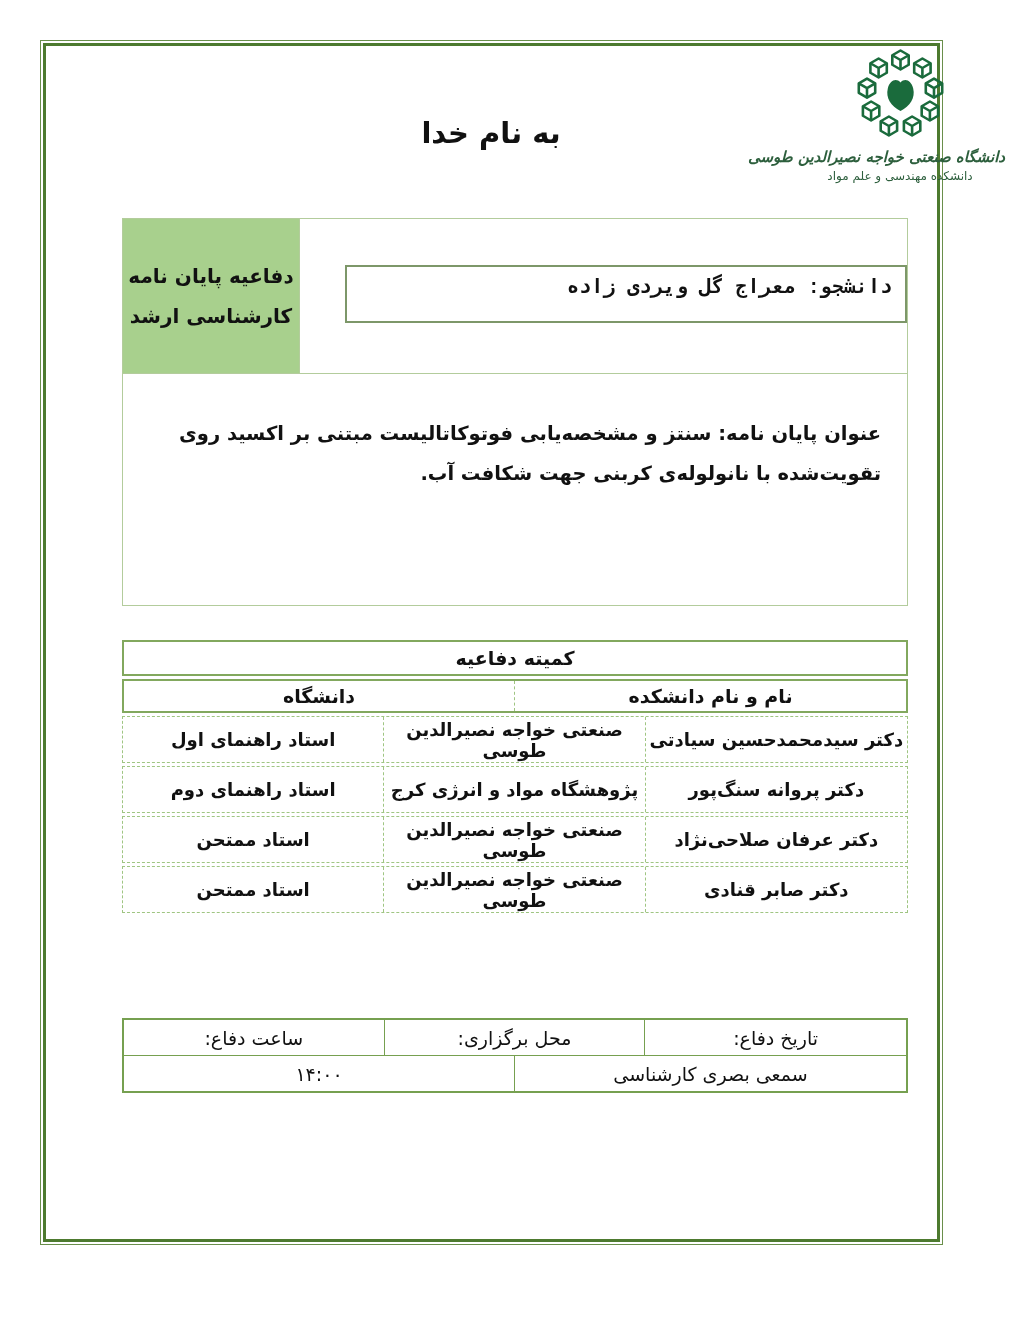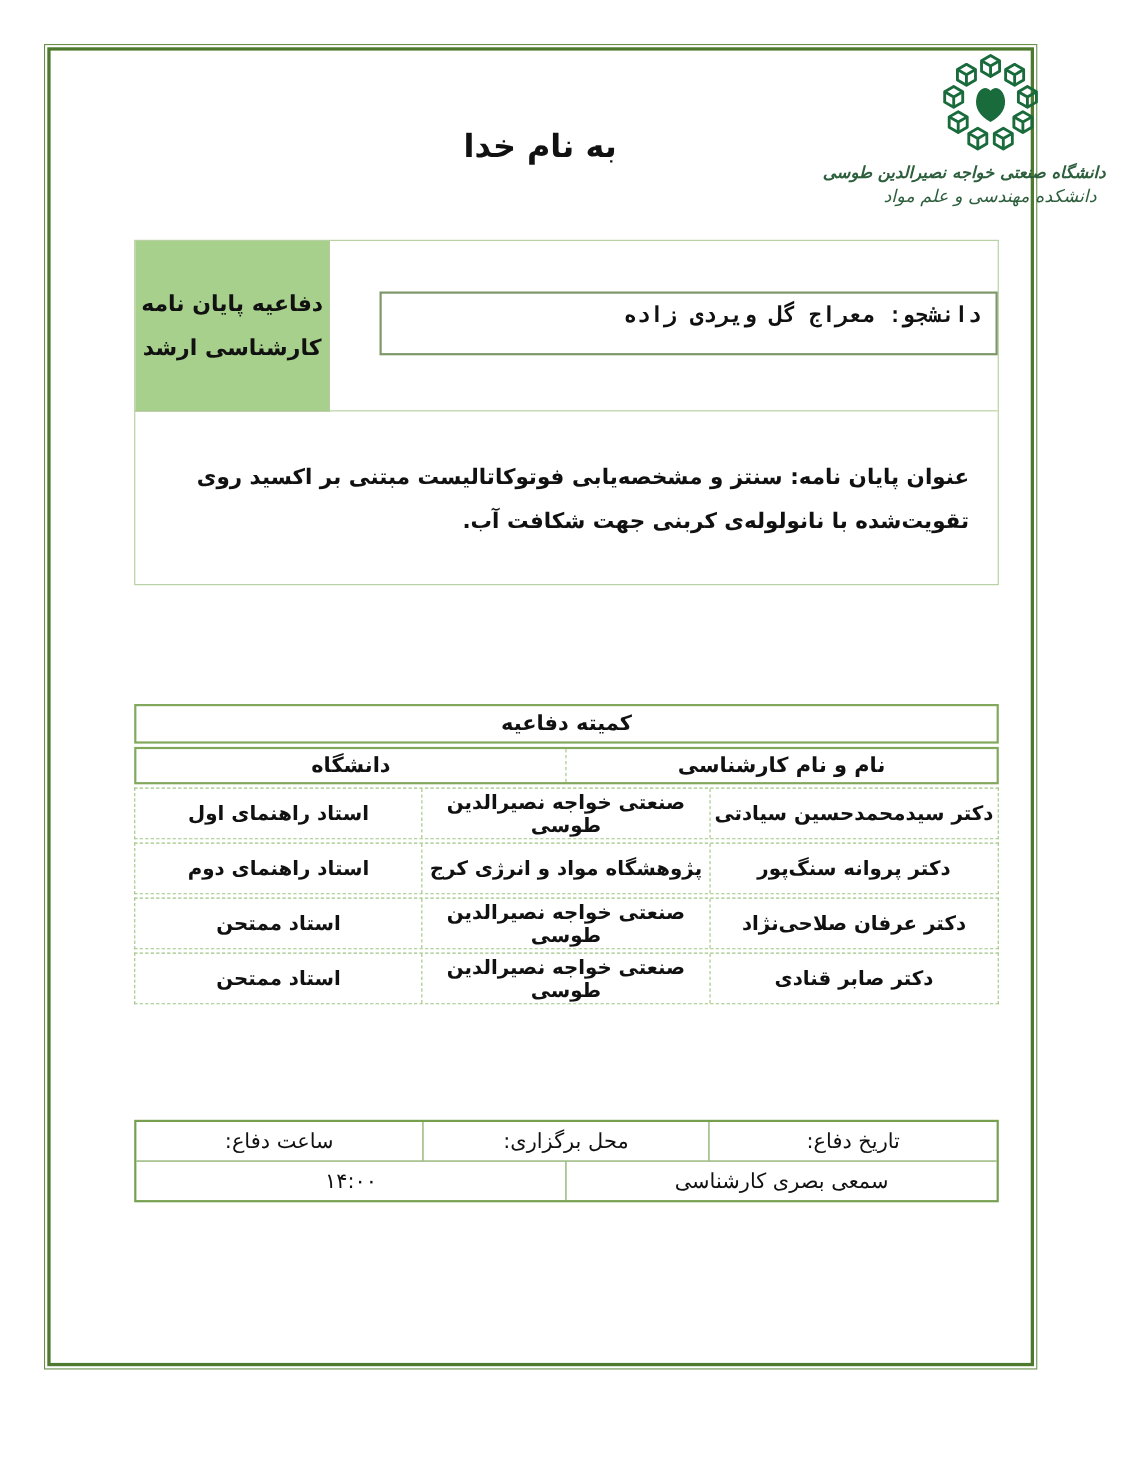--- a/index.html
+++ b/index.html
@@ -6,26 +6,26 @@
   body{font-family:"DejaVu Sans",sans-serif;color:#111;}
   .page{position:relative;width:1023px;height:1325px;background:#fff;overflow:hidden;}
   .frame-outer{position:absolute;left:40px;top:40px;width:901px;height:1203px;
     border:1px solid #6a8f4b;}
   .frame-inner{position:absolute;left:2px;top:2px;right:2px;bottom:2px;
     border:3px solid #4d7a2f;}
   
   .logo{position:absolute;top:48px;left:795px;width:210px;text-align:center;}
   .logo .calli1{font-size:15px;font-weight:bold;font-style:italic;color:#2d5f3d;
     margin-top:2px;white-space:nowrap;direction:rtl;}
-  .logo .calli2{font-size:16px;font-style:italic;color:#2d5f3d;margin-top:3px;direction:rtl;}
+  .logo .calli2{font-size:12px;color:#2d5f3d;margin-top:3px;direction:rtl;}
   
   .bismillah{position:absolute;top:116px;left:0;width:96%;text-align:center;
     font-size:29px;font-weight:bold;direction:rtl;}
   
-  .top-table{position:absolute;left:122px;top:218px;width:786px;height:314px;
+  .top-table{position:absolute;left:122px;top:218px;width:786px;height:388px;
     border:1px solid #b3cc9c;box-sizing:border-box;}
   .green-cell{position:absolute;left:0;top:0;width:176px;height:154px;
     background:#a8d08d;border-right:1px solid #b3cc9c;border-bottom:1px solid #94b377;
     display:flex;flex-direction:column;align-items:center;justify-content:center;
     font-weight:bold;font-size:20px;line-height:40px;direction:rtl;}
   .student-box{position:absolute;left:222px;top:46px;width:562px;height:58px;
     border:2px solid #7d9769;box-sizing:border-box;direction:rtl;
     font-weight:bold;font-size:20px;padding:7px 13px 0 0;text-align:right;font-family:Liberation Mono, monospace;}
   .thesis-row{position:absolute;left:0;top:154px;right:0;bottom:0;
     border-top:1px solid #b3cc9c;direction:rtl;text-align:right;
@@ -90,21 +90,21 @@
       <span>کارشناسی ارشد</span>
     </div>
     <div class="student-box">دانشجو: معراج گل ویردی زاده</div>
     <div class="thesis-row">عنوان پایان نامه: سنتز و مشخصه‌یابی فوتوکاتالیست مبتنی بر اکسید روی تقویت‌شده با نانولوله‌ی کربنی جهت شکافت آب.</div>
   </div>
 
   <div class="committee">
     <div class="cm-title">کمیته دفاعیه</div>
 
     <div class="cm-row cm-head">
-      <div class="cell">نام و نام کارشناسی</div>
+      <div class="cell">نام و نام دانشکده</div>
       <div class="cell">دانشگاه</div>
     </div>
 
     <div class="cm-row cm-data">
       <div class="cell">دکتر سیدمحمدحسین سیادتی</div>
       <div class="cell">صنعتی خواجه نصیرالدین طوسی</div>
       <div class="cell">استاد راهنمای اول</div>
     </div>
 
     <div class="cm-row cm-data">

